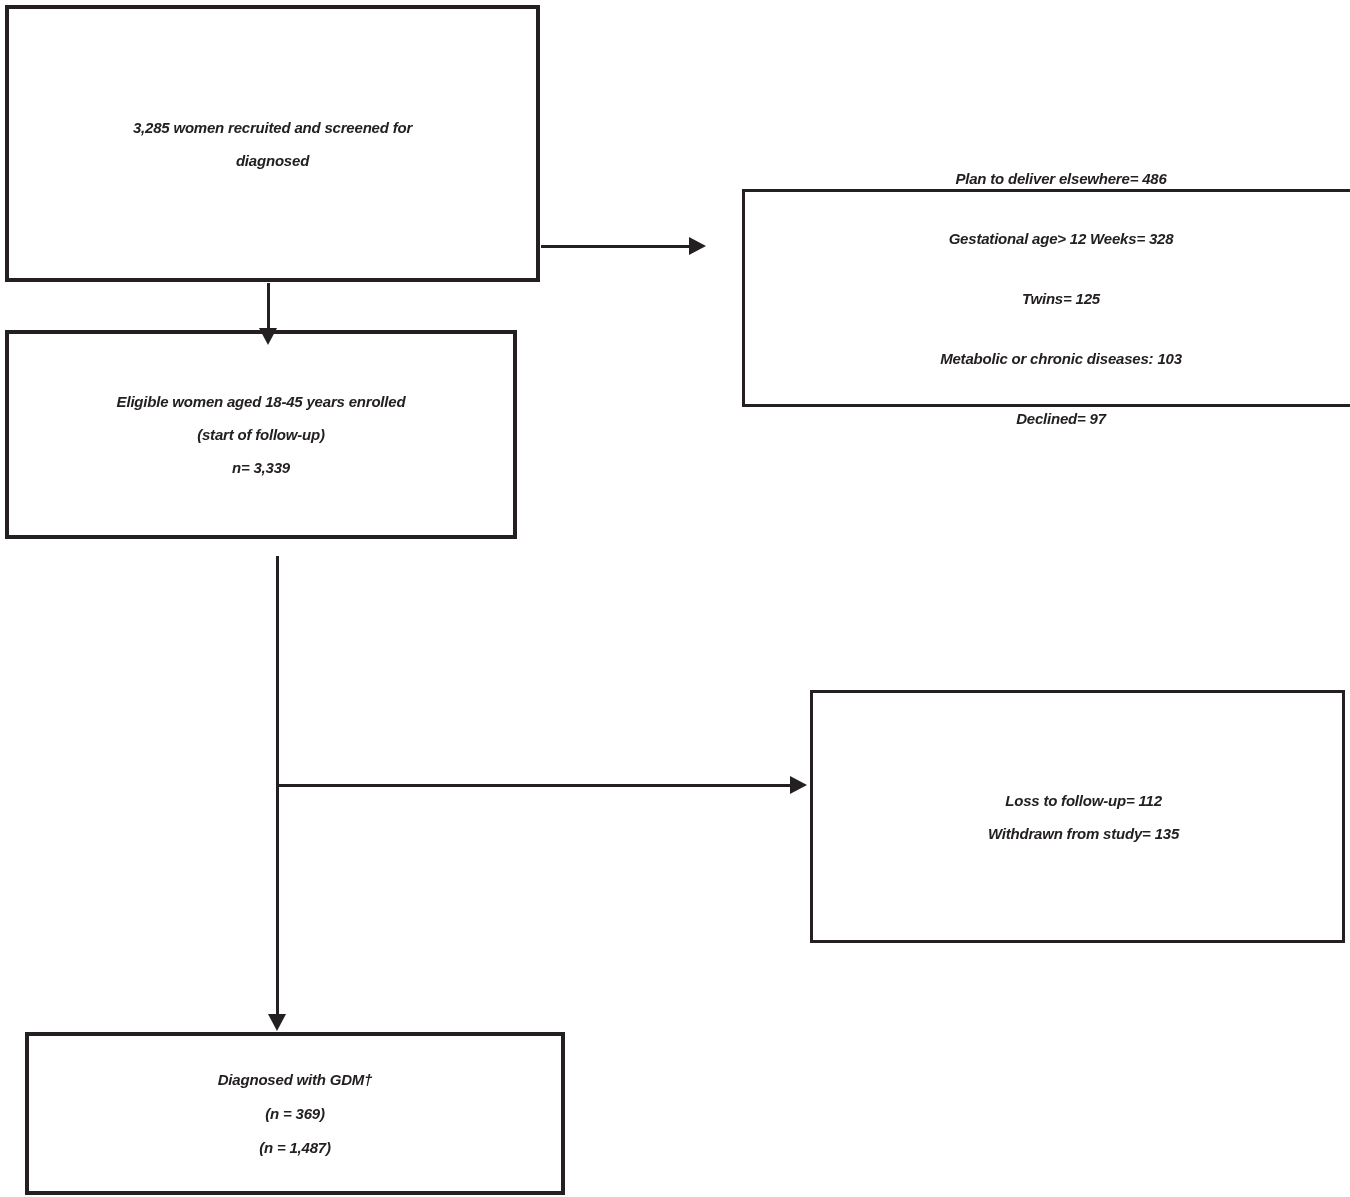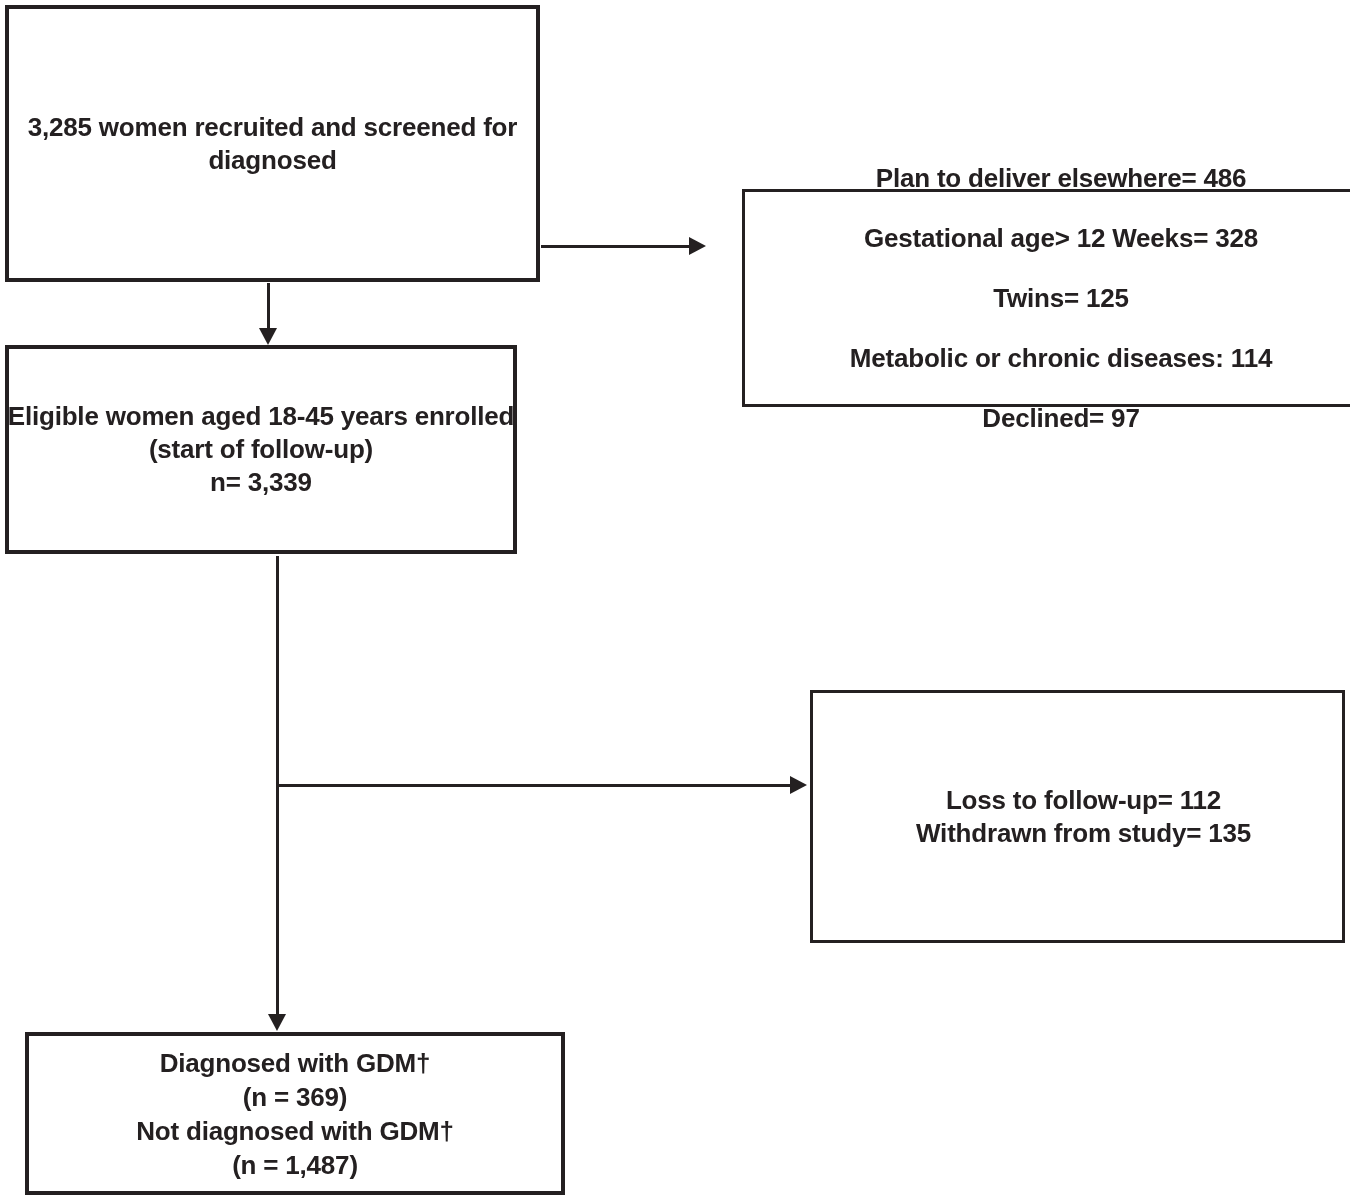--- a/index.html
+++ b/index.html
@@ -26,29 +26,30 @@
     border:3px solid var(--ink);
     background:var(--bg);
     display:flex;
     flex-direction:column;
     justify-content:center;
     align-items:center;
     text-align:center;
   }
   .line{
     font-weight:bold;
-    font-size:26px;
+    font-size:15px;
     line-height:33px;
     letter-spacing:-0.2px;
     white-space:nowrap;
+    font-style:italic;
   }
   
   #box-recruited{left:5px;  top:5px;    width:535px; height:277px; border-width:4px;}
   #box-excluded {left:742px;top:189px;  width:638px; height:218px;gap:27px;}
-  #box-eligible {left:5px;  top:345px;  width:512px; height:209px; border-width:4px;}
+  #box-eligible {left:5px;  top:330px;  width:512px; height:209px; border-width:4px;}
   #box-attrition{left:810px;top:690px;  width:535px; height:253px;padding-left:12px;}
   #box-outcome  {left:25px; top:1032px; width:540px; height:163px; border-width:4px;}
   #box-outcome .line{line-height:34px;}
 
   
   .vline,.hline{position:absolute;background:var(--ink);}
   #arrow1-line{left:267px;top:283px;width:3px;height:46px;}
   #arrow2-line{left:541px;top:245px;width:150px;height:3px;}
   #spine-line {left:276px;top:556px;width:3px;height:460px;}
   #arrow4-line{left:276px;top:784px;width:516px;height:3px;}
@@ -69,39 +70,38 @@
 
   <div class="box" id="box-recruited">
     <div class="line">3,285 women recruited and screened for</div>
     <div class="line">diagnosed</div>
   </div>
 
   <div class="box" id="box-excluded">
     <div class="line">Plan to deliver elsewhere= 486</div>
     <div class="line">Gestational age&gt; 12 Weeks= 328</div>
     <div class="line">Twins= 125</div>
-    <div class="line">Metabolic or chronic diseases: 114</div>
+    <div class="line">Metabolic or chronic diseases: 103</div>
     <div class="line">Declined= 97</div>
   </div>
 
   <div class="box" id="box-eligible">
     <div class="line">Eligible women aged 18-45 years enrolled</div>
     <div class="line">(start of follow-up)</div>
     <div class="line">n= 3,339</div>
   </div>
 
   <div class="box" id="box-attrition">
     <div class="line">Loss to follow-up= 112</div>
     <div class="line">Withdrawn from study= 135</div>
   </div>
 
   <div class="box" id="box-outcome">
     <div class="line">Diagnosed with GDM†</div>
     <div class="line">(n = 369)</div>
-    <div class="line">Not diagnosed with GDM†</div>
     <div class="line">(n = 1,487)</div>
   </div>
 
   <div class="vline" id="arrow1-line"></div>
   <div class="head head-down" id="arrow1-head"></div>
 
   <div class="hline" id="arrow2-line"></div>
   <div class="head head-right" id="arrow2-head"></div>
 
   <div class="vline" id="spine-line"></div>

